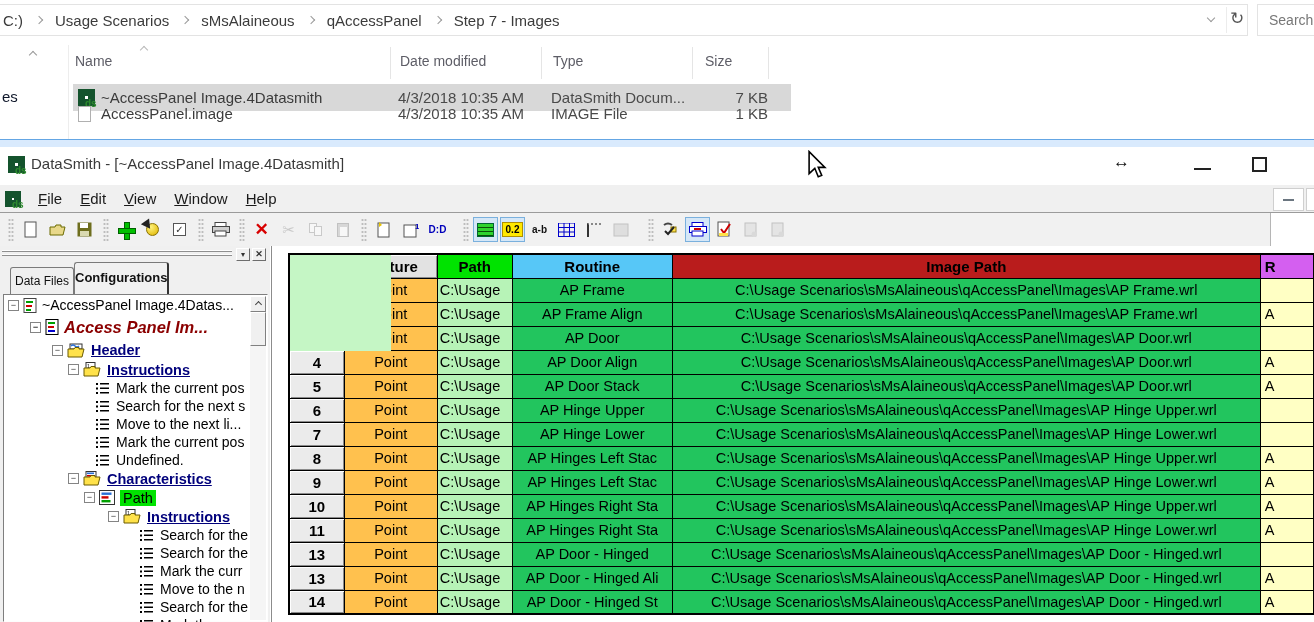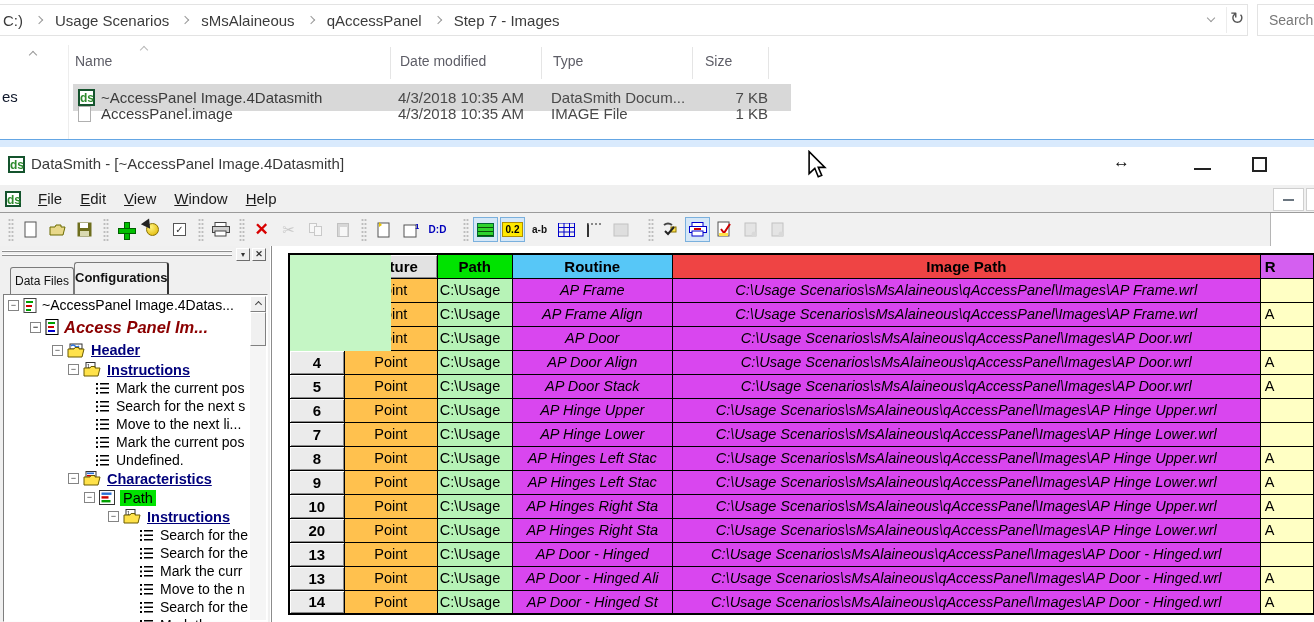--- a/index.html
+++ b/index.html
@@ -26,22 +26,22 @@
   .nav-frag { left:2px; top:88px; font-size:15px; color:#0f172a; }
   .col-head { font-size:14px; color:#5d5d66; }
   .vdiv { width:1px; background:#e5e5e5; top:47px; height:32px; }
   .file-row { left:73px; width:718px; height:27px; display:flex; align-items:center; font-size:15px; color:#3b3b3b; }
   .file-row.sel { background:#d8d8d8; }
   .fr-icon { width:28px; display:flex; justify-content:flex-start; padding-left:5px; }
   .fr-name { width:287px; }
   .fr-date { width:151px; padding-left:10px; color:#4a4a4a; }
   .fr-type { width:151px; padding-left:12px; color:#4a4a4a; }
   .fr-size { width:78px; text-align:right; color:#4a4a4a; }
-  .ds-logo { display:inline-block; width:17px; height:17px; border:2px solid #14532d;
-             color:#2e8b2e; font-weight:bold; font-size:12px; text-align:center;
+  .ds-logo { display:inline-block; width:17px; height:17px; border:7px solid #14532d;
+             color:#2e8b2e; font-weight:bold; font-size:10px; text-align:center;
              line-height:15px; background:#fff; }
   .plain-file { display:inline-block; width:13px; height:16px; border:1px solid #b0b0b0; background:#fff; }
   .azure { left:0; top:139px; width:1314px; height:8px; background:#d9eafd; border-top:1px solid #64a6e4; }
 
   
   .ttl-text { left:31px; top:155px; font-size:15px; color:#3a3a3a; }
   .ttl-resize { left:1113px; top:152px; font-size:17px; font-weight:bold; color:#111; }
   .ttl-min { left:1194px; top:168px; width:17px; height:2px; background:#222; }
   .ttl-max { left:1252px; top:157px; width:15px; height:15px; border:2px solid #222; }
 
@@ -120,24 +120,24 @@
   .sheet { left:288px; top:253px; border-collapse:collapse; table-layout:fixed; }
   .sheet td { border:1px solid #000; height:24px; font-size:14.5px; text-align:center;
               overflow:hidden; white-space:nowrap; padding:0; }
   .sheet { border-left:2px solid #000; border-top:2px solid #000; border-bottom:2px solid #000; }
   td.rn { background:#ebebeb; font-weight:bold; font-size:15px;
           box-shadow:inset 1px 1px 0 #fff, inset -1px -1px 0 #8a8a8a; }
   td.h-gray { background:#e2e2e2; font-weight:bold; font-size:15px;
               box-shadow:inset 1px 1px 0 #fff, inset -1px -1px 0 #8a8a8a; }
   td.h-green { background:#00e300; font-weight:bold; font-size:15px; }
   td.h-blue  { background:#57c7f7; font-weight:bold; font-size:15px; }
-  td.h-aqua  { background:#ef4444; font-weight:bold; font-size:15px; }
+  td.h-aqua  { background:#b91c1c; font-weight:bold; font-size:15px; }
   td.h-mag   { background:#d45ff0; font-weight:bold; font-size:15px; text-align:left; padding-left:4px; }
   td.c-or { background:#ffc14e; }
-  td.c-gr { background:#d946ef;font-style:italic; }
+  td.c-gr { background:#22c55e; }
   td.c-path { background:#b7f3b7; text-align:left; padding-left:2px; }
   td.c-ye { background:#ffffc4; text-align:left; padding-left:4px; }
   .green-cover { left:290px; top:255px; width:101px; height:96px; background:#c5f6c5; z-index:5; }
 
   u { text-decoration:underline; }
 </style>
 </head>
 <body>
 
 <div class="page">
@@ -683,21 +683,21 @@
     </tr>
     <tr>
       <td class="rn">10</td>
       <td class="c-or">Point</td>
       <td class="c-path">C:\Usage</td>
       <td class="c-gr">AP Hinges Right Sta</td>
       <td class="c-gr">C:\Usage Scenarios\sMsAlaineous\qAccessPanel\Images\AP Hinge Upper.wrl</td>
       <td class="c-ye">A</td>
     </tr>
     <tr>
-      <td class="rn">20</td>
+      <td class="rn">11</td>
       <td class="c-or">Point</td>
       <td class="c-path">C:\Usage</td>
       <td class="c-gr">AP Hinges Right Sta</td>
       <td class="c-gr">C:\Usage Scenarios\sMsAlaineous\qAccessPanel\Images\AP Hinge Lower.wrl</td>
       <td class="c-ye">A</td>
     </tr>
     <tr>
       <td class="rn">13</td>
       <td class="c-or">Point</td>
       <td class="c-path">C:\Usage</td>

